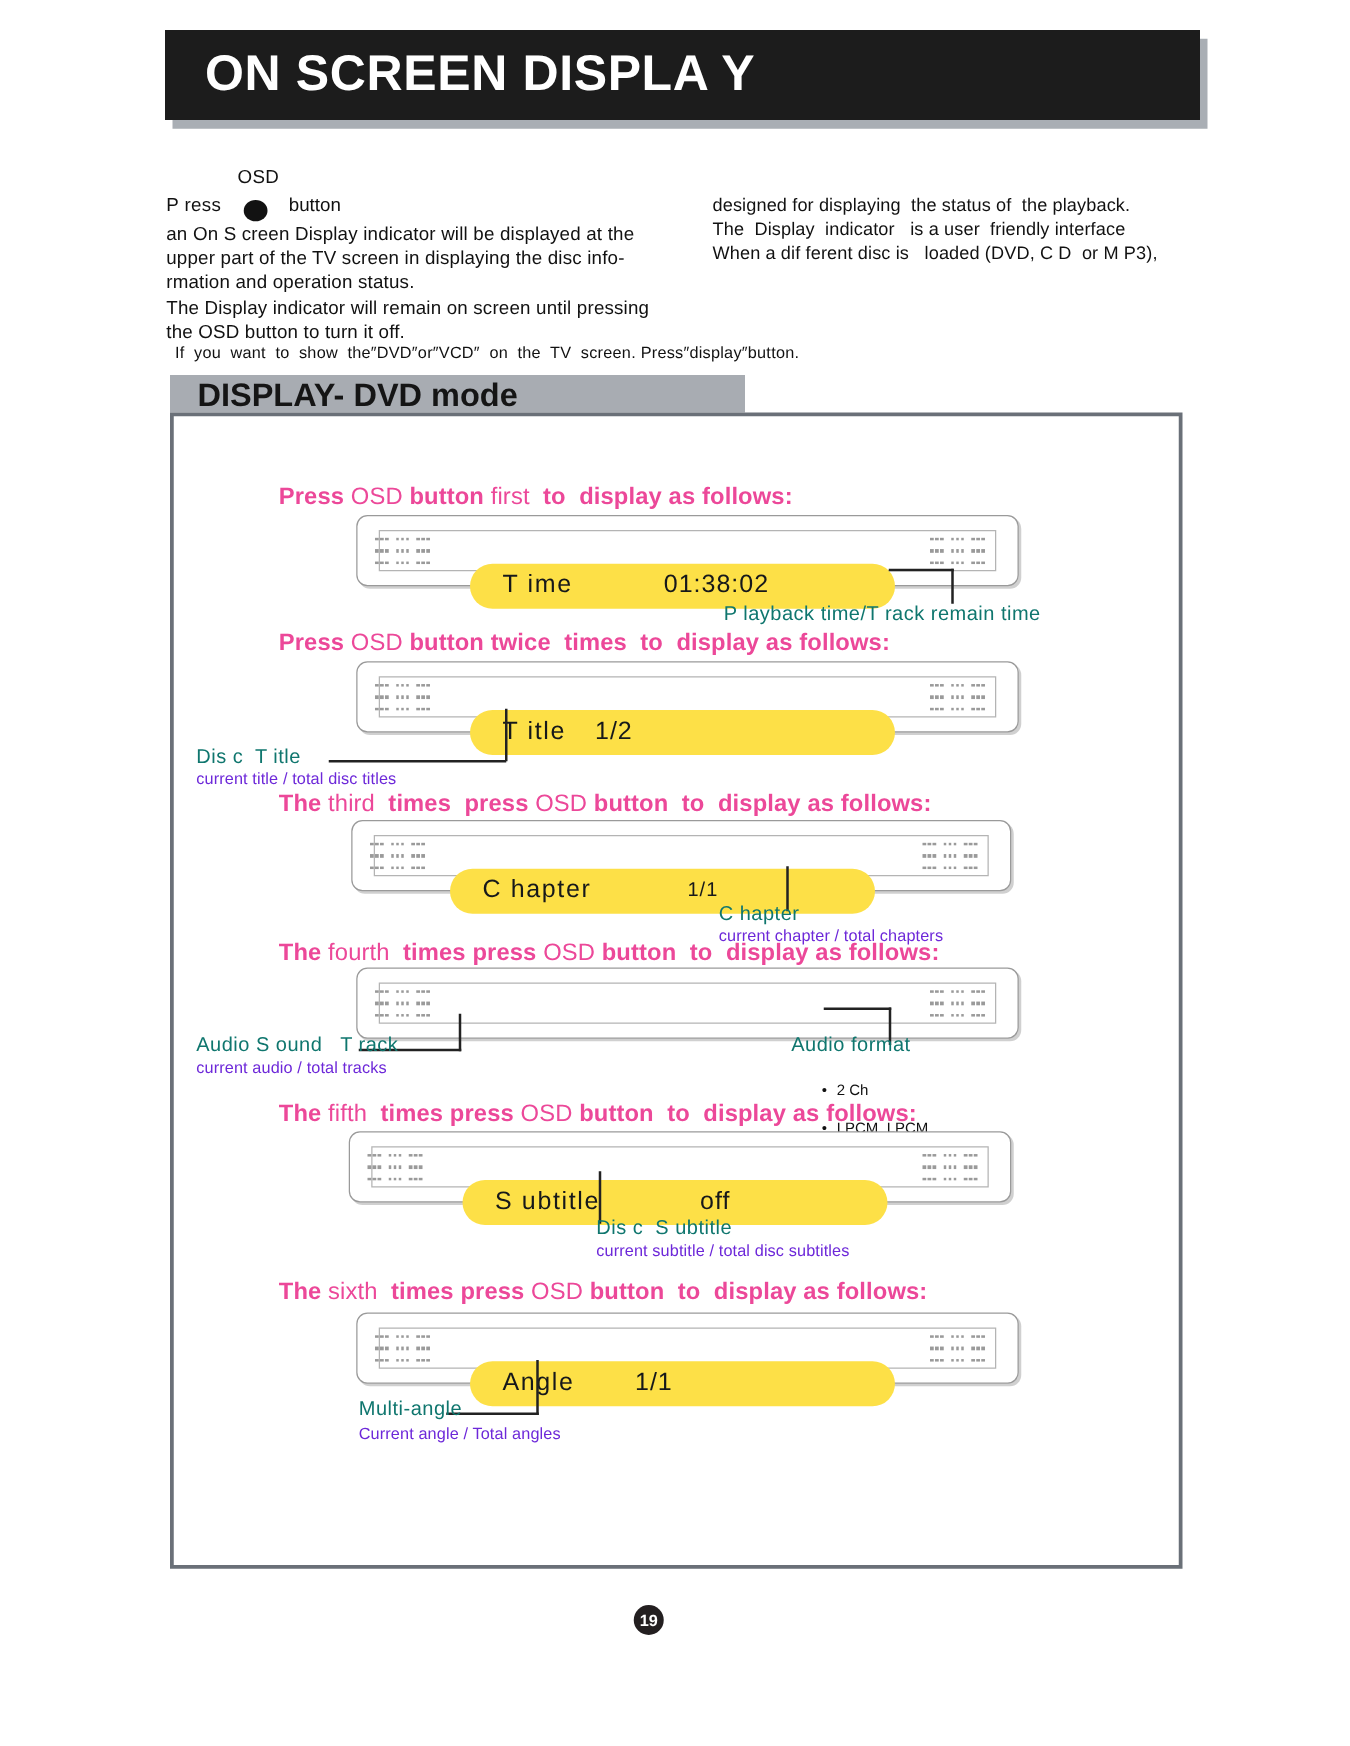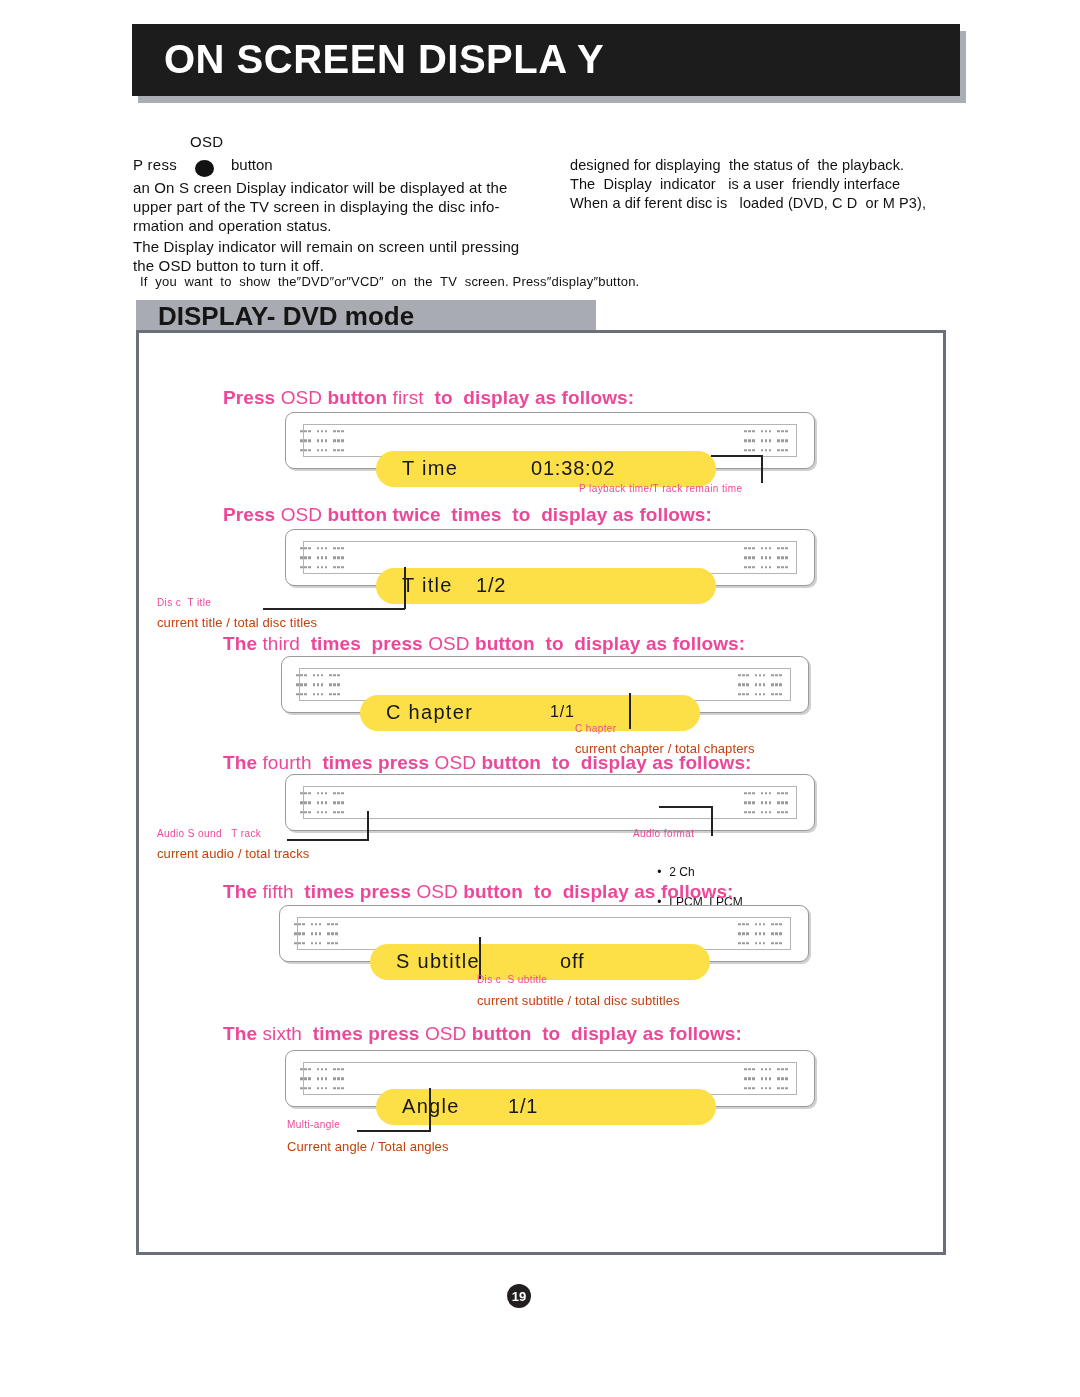--- a/index.html
+++ b/index.html
@@ -88,22 +88,22 @@
   }
   .pill .val{
     position:absolute;top:50%;transform:translateY(-53%);
     font-size:20px;color:#16181a;letter-spacing:.8px;white-space:pre;
   }
 
   
   .vline{position:absolute;background:#222;width:1.5px;}
   .hline{position:absolute;background:#222;height:1.5px;}
 
-  .callout{position:absolute;font-size:10px;letter-spacing:.4px;color:#ec4899;white-space:pre;}
-  .callout-sm{position:absolute;font-size:13px;letter-spacing:.1px;color:#c2410c;white-space:pre;}
+  .callout{position:absolute;font-size:16px;letter-spacing:.4px;color:#0f766e;white-space:pre;}
+  .callout-sm{position:absolute;font-size:13px;letter-spacing:.1px;color:#6d28d9;white-space:pre;}
 
   .tofu{display:inline-block;width:13px;height:16px;border:2px solid #111;vertical-align:-2px;margin:0 1px;position:relative;}
   .tofu.filled::after{content:"";position:absolute;left:1px;top:1px;right:5px;bottom:1px;background:#111;}
   .tofu.half::after{content:"";position:absolute;left:1px;top:1px;right:6px;bottom:1px;background:#111;}
 
   .bullets{position:absolute;font-size:12px;color:#111;white-space:pre;line-height:15px;}
   .bullets .b{display:inline-block;width:12px;}
 
   
   .pagenum{

